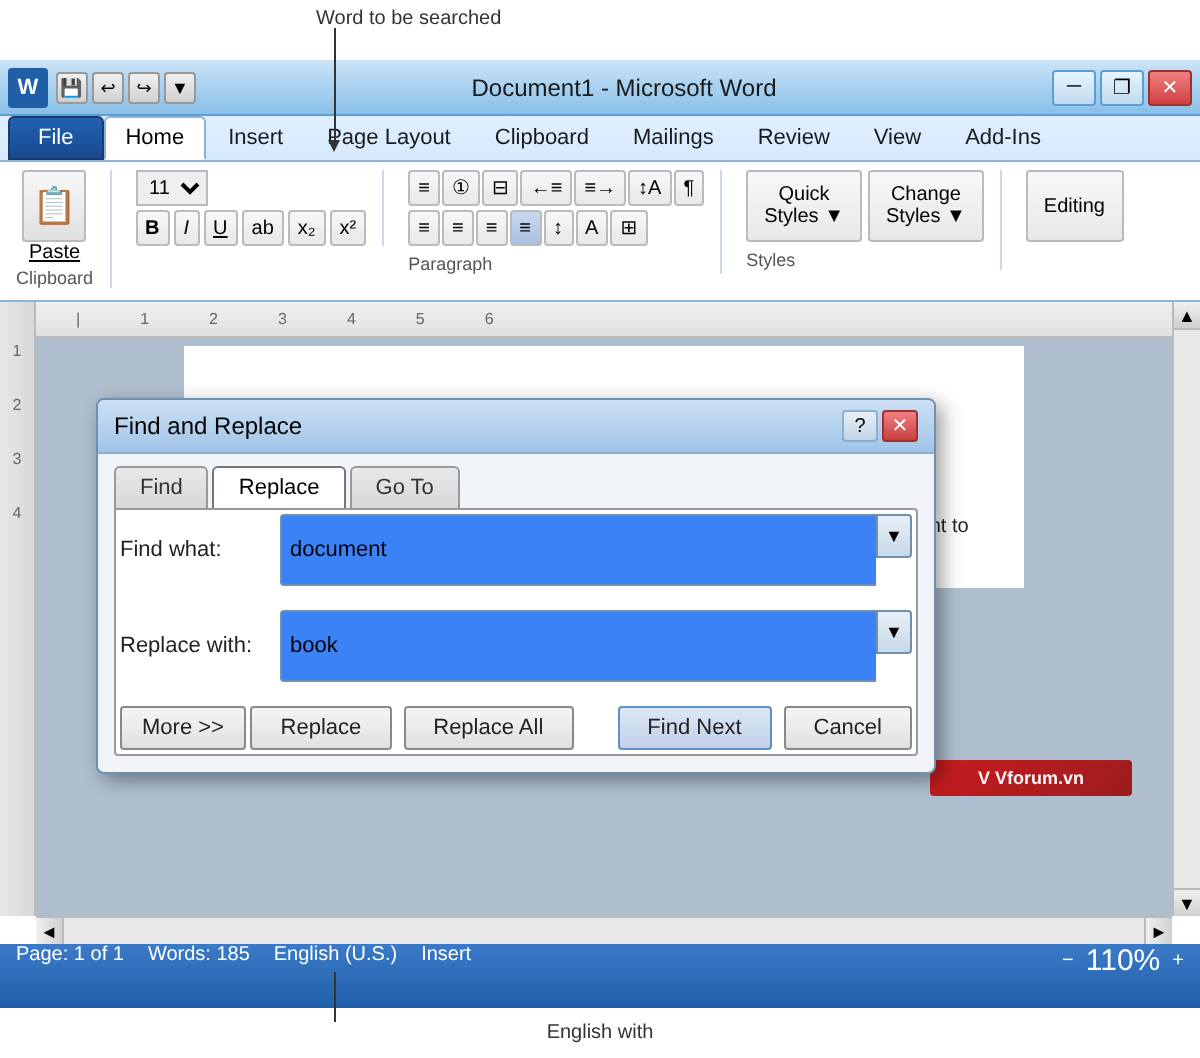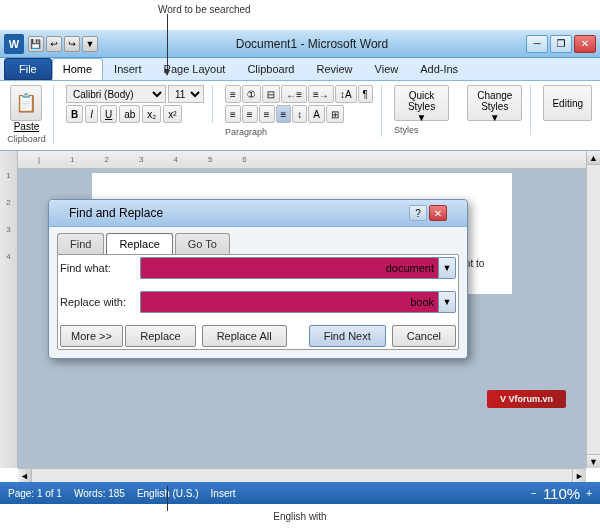--- a/index.html
+++ b/index.html
@@ -47,58 +47,58 @@
       top: 30px;
       left: 30px;
       width: 420px;
       background: #f0f4f8;
       border: 1px solid #7090b0;
       border-radius: 4px;
       box-shadow: 3px 3px 10px rgba(0,0,0,0.4);
     }
     .dialog-title {
       background: linear-gradient(to bottom, #cde0f5, #a0c4e8);
-      padding: 5px 20px;
+      padding: 5px 8px;
       display: flex;
       justify-content: space-between;
       align-items: center;
       border-radius: 4px 4px 0 0;
       border-bottom: 1px solid #8ab0d0;
     }
     .dialog-controls { display: flex; gap: 2px; }
     .dialog-btn-small { width: 18px; height: 16px; border: 1px solid #8ab0d0; border-radius: 2px; display: flex; align-items: center; justify-content: center; font-size: 10px; cursor: pointer; background: linear-gradient(to bottom, #e8f0f8, #c0d4e8); }
     .dialog-btn-small.close { background: linear-gradient(to bottom, #f08080, #c84040); color: #fff; border-color: #a03030; }
     .dialog-tabs { display: flex; padding: 6px 8px 0; gap: 0; }
     .dialog-tab { padding: 4px 12px; font-size: 11px; border: 1px solid #999; border-bottom: none; border-radius: 3px 3px 0 0; cursor: pointer; background: linear-gradient(to bottom, #e8e8e8, #d8d8d8); color: #333; margin-right: 2px; }
     .dialog-tab.active { background: #fff; border-color: #777; color: #000; }
     .dialog-body { background: #fff; border: 1px solid #999; margin: 0 8px 8px; padding: 2px; border-radius: 0 2px 2px 2px; }
     .field-row { display: flex; align-items: center; margin-bottom: 12px; }
     .field-label { font-size: 11px; color: #222; min-width: 80px; }
-    .field-input { flex: 1; height: 22px; border: 1px solid #7090b0; padding: 0 4px; font-size: 11px; background: #be185d; text-align: right; }
+    .field-input { flex: 1; height: 36px; border: 1px solid #7090b0; padding: 0 4px; font-size: 11px; background: #3b82f6; }
     .field-input-wrapper { flex: 1; display: flex; }
     .field-input-wrapper .field-input { border-right: none; border-radius: 2px 0 0 2px; }
     .dropdown-arrow { width: 18px; height: 22px; border: 1px solid #7090b0; background: linear-gradient(to bottom, #e8f0f8, #c8d8e8); display: flex; align-items: center; justify-content: center; font-size: 9px; cursor: pointer; border-radius: 0 2px 2px 0; }
     .dialog-actions { display: flex; justify-content: space-between; align-items: center; margin-top: 8px; }
     .action-left { display: flex; }
     .action-right { display: flex; gap: 6px; }
     .action-btn { padding: 4px 14px; font-size: 11px; border: 1px solid #888; border-radius: 2px; cursor: pointer; background: linear-gradient(to bottom, #f5f5f5, #e0e0e0); color: #222; }
     .action-btn.primary { background: linear-gradient(to bottom, #dde8f5, #c0d0e8); border-color: #6090c0; margin-left: 16px; }
     .action-btn.more { padding: 4px 10px; }
 
     
     .doc-page { background: #fff; margin: 4px auto; width: 420px; padding: 8px 16px; font-size: 10px; line-height: 1.5; color: #222; }
 
     
-    .status-bar { background: linear-gradient(to bottom, #3a7ac8, #2060a8); height: 22px; display: flex; align-items: center; justify-content: space-between; padding: 0 8px; color: #fff; font-size: 10px; }
+    .status-bar { background: linear-gradient(to bottom, #3a7ac8, #2060a8); height: 32px; display: flex; align-items: flex-start; justify-content: space-between; padding: 0 8px; color: #fff; font-size: 10px; }
     .status-left { display: flex; gap: 12px; }
     .status-right { display: flex; gap: 6px; align-items: center; }
 
     
     .watermark { position: absolute; bottom: 60px; right: 20px; opacity: 0.85; }
-    .watermark-img { background: linear-gradient(135deg, #cc0000 0%, #990000 100%); color: #fff; font-size: 9px; font-weight: bold; padding: 4px 13px; border-radius: 2px; margin-top: 10px; }
+    .watermark-img { background: linear-gradient(135deg, #cc0000 0%, #990000 100%); color: #fff; font-size: 9px; font-weight: bold; padding: 4px 24px; border-radius: 2px; margin-top: 10px; }
   </style>
 </head>
 <body>
 
 <div style="width:600px; height:529px; position:relative; overflow:hidden; display:flex; flex-direction:column;">
 
   <div style="height:30px; position:relative; background:#fff;">
     <span style="position:absolute; left:158px; top:4px; font-size:10px; color:#333;">Word to be searched</span>
 
     <div style="position:absolute; left:167px; top:14px; width:1px; height:60px; border-left:1px solid #333; z-index:10;"></div>
@@ -123,39 +123,37 @@
     </div>
   </div>
 
   <div class="ribbon">
     <div class="ribbon-tabs">
       <div class="ribbon-tab file">File</div>
       <div class="ribbon-tab active">Home</div>
       <div class="ribbon-tab">Insert</div>
       <div class="ribbon-tab">Page Layout</div>
       <div class="ribbon-tab">Clipboard</div>
+      <div class="ribbon-tab">Mailings</div>
       <div class="ribbon-tab">Review</div>
       <div class="ribbon-tab">View</div>
       <div class="ribbon-tab">Add-Ins</div>
     </div>
     <div class="ribbon-content">
 
       <div class="ribbon-group">
         <div class="paste-btn">
           <div class="paste-icon">📋</div>
           <span style="font-size:10px;text-decoration:underline;">Paste</span>
         </div>
         <div class="ribbon-group-label">Clipboard</div>
       </div>
 
       <div style="display:flex; flex-direction:column; gap:2px; border-right:1px solid #c8d8e8; padding-right:8px; margin-right:4px;">
         <div class="font-row">
-          <select class="font-select">
-            <option>Calibri (Body)</option>
-          </select>
           <select class="font-size-select">
             <option>11</option>
           </select>
         </div>
         <div class="font-row">
           <button class="toolbar-btn bold">B</button>
           <button class="toolbar-btn italic">I</button>
           <button class="toolbar-btn underline">U</button>
           <button class="toolbar-btn">ab</button>
           <button class="toolbar-btn">x₂</button>
@@ -179,21 +177,21 @@
           <button class="toolbar-btn">≡</button>
           <button class="toolbar-btn" style="background:linear-gradient(to bottom,#c8d8f0,#a8c0e0);">≡</button>
           <button class="toolbar-btn">↕</button>
           <button class="toolbar-btn">A</button>
           <button class="toolbar-btn">⊞</button>
         </div>
         <div class="ribbon-group-label">Paragraph</div>
       </div>
 
       <div style="display:flex; flex-direction:column; gap:2px; border-right:1px solid #c8d8e8; padding-right:8px; margin-right:4px;">
-        <div style="display:flex; gap:18px; align-items:center;">
+        <div style="display:flex; gap:3px; align-items:center;">
           <button class="toolbar-btn" style="height:36px; padding:4px 8px; font-size:10px;">Quick<br>Styles ▼</button>
           <button class="toolbar-btn" style="height:36px; padding:4px 8px; font-size:10px;">Change<br>Styles ▼</button>
         </div>
         <div class="ribbon-group-label">Styles</div>
       </div>
 
       <div style="display:flex; flex-direction:column; gap:2px;">
         <button class="toolbar-btn" style="height:36px; padding:4px 8px; font-size:10px;">Editing</button>
         <div class="ribbon-group-label"></div>
       </div>

